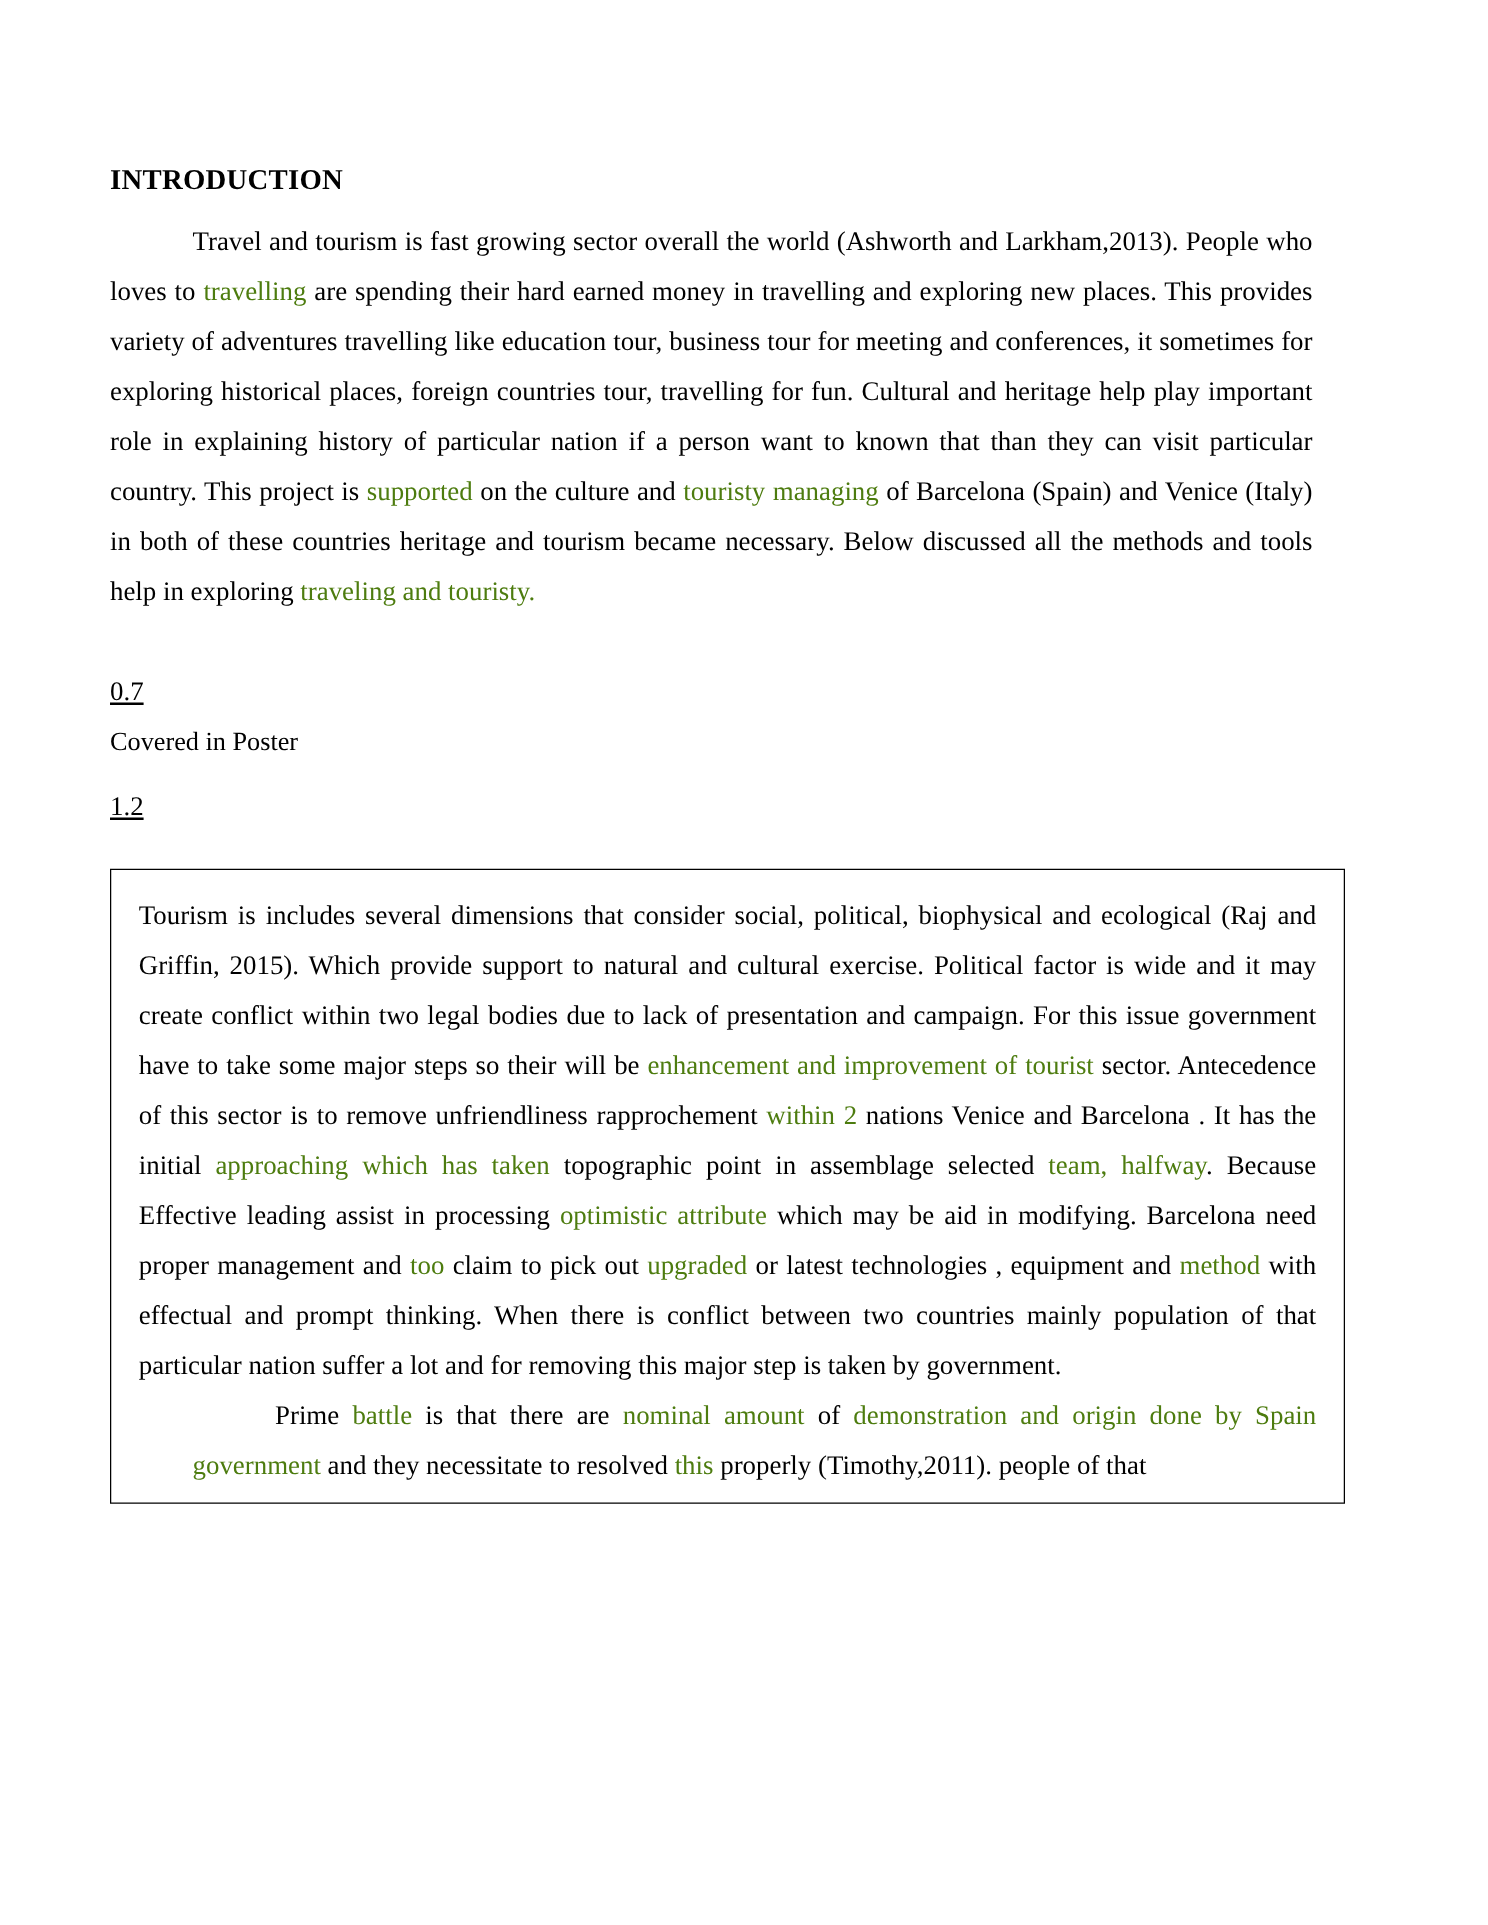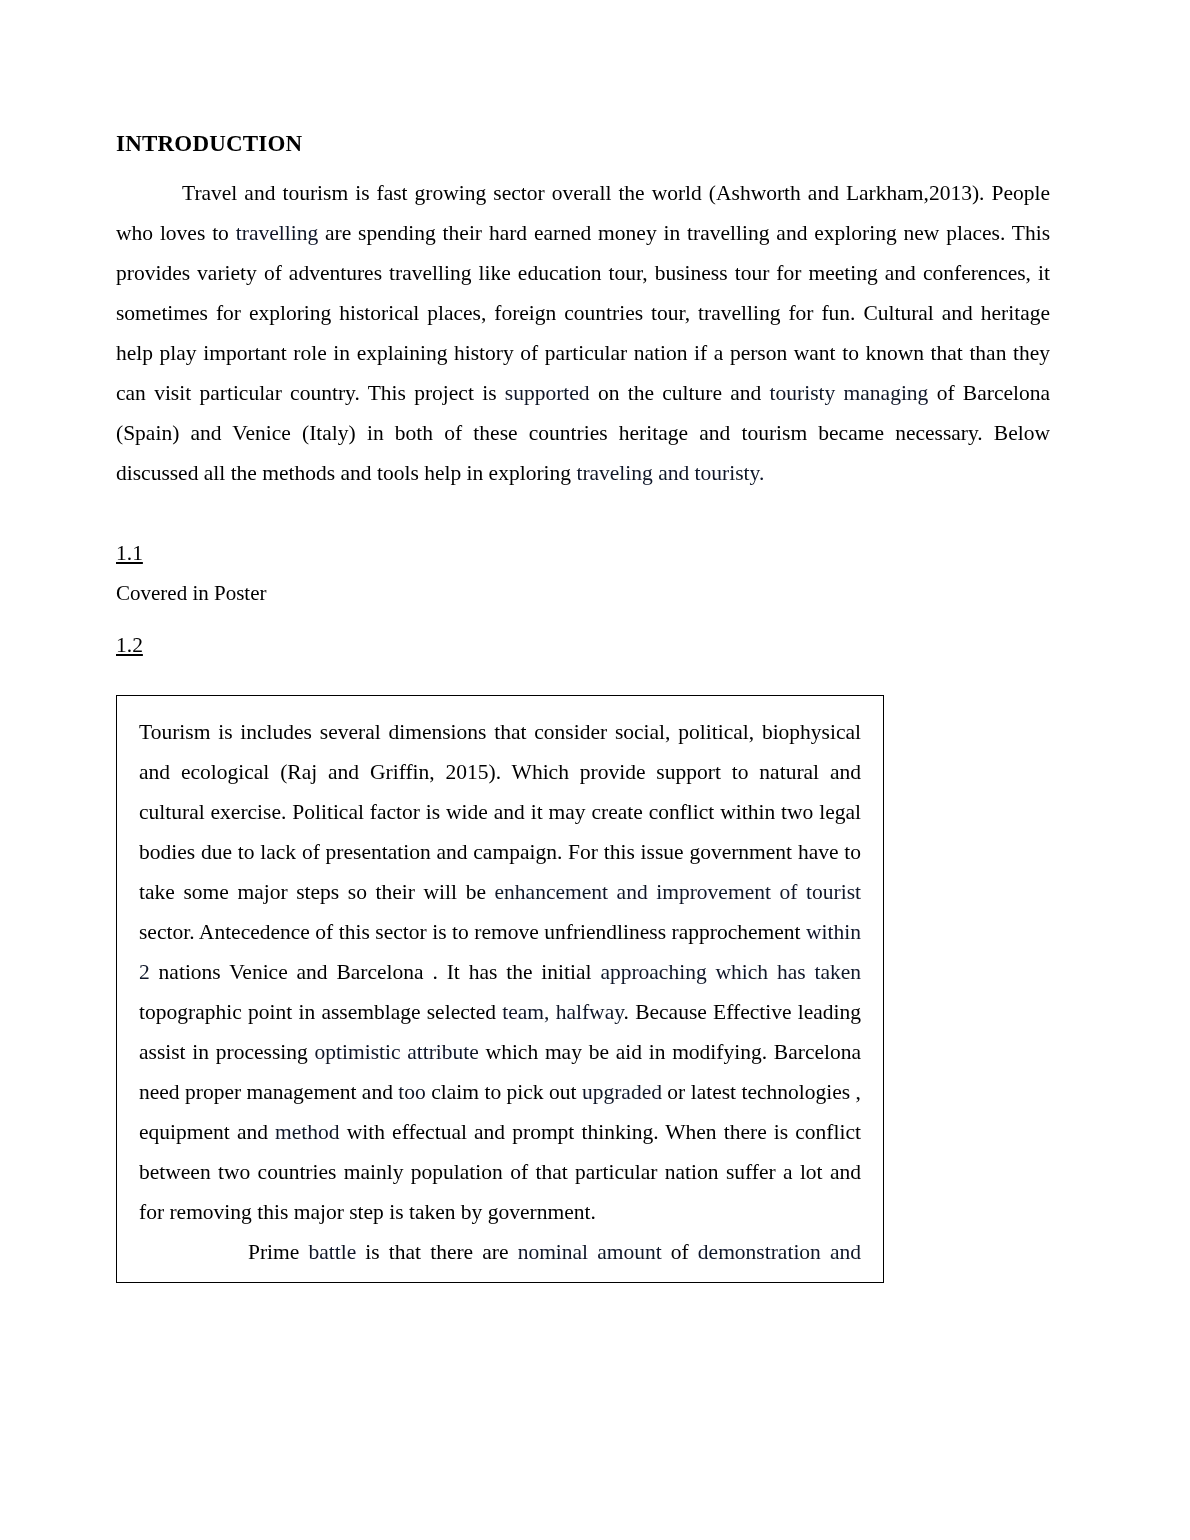--- a/index.html
+++ b/index.html
@@ -12,21 +12,21 @@
     height: 1540px;
     font-family: "Liberation Serif", serif;
     color: #000000;
     position: relative;
     overflow: hidden;
   }
   .page {
     box-sizing: border-box;
     width: 1190px;
     height: 1540px;
-    padding: 130px 140px 0 116px;
+    padding: 130px 140px 0 88px;
   }
   h1.doc-heading {
     font-size: 23px;
     font-weight: bold;
     margin: 0 0 0 0;
     letter-spacing: 0.2px;
     line-height: 1.25;
   }
   .para {
     font-size: 21.5px;
@@ -34,21 +34,21 @@
     text-align: justify;
     text-justify: inter-word;
     margin: 14px 0 0 0;
   }
   .para.indent::before {
     content: "";
     display: inline-block;
     width: 66px;
   }
   .red {
-    color: #0f172a;
+    color: #4d7c0f;
   }
   .spacer-28 { height: 28px; }
   .spacer-12 { height: 12px; }
   h2.task-heading {
     font-size: 23px;
     font-weight: bold;
     margin: 0;
     line-height: 1.3;
   }
   .subhead {
@@ -60,21 +60,21 @@
   .plain-line {
     font-size: 21px;
     line-height: 40px;
     margin: 0;
   }
   .boxed {
     box-sizing: border-box;
     border: 1px solid #000000;
     margin-top: 30px;
     padding: 16px 22px 10px 22px;
-    width: 768px;
+    width: 988px;
     overflow: hidden;
     max-height: 588px;
   }
   .boxed .para {
     margin: 0;
   }
   .boxed .para + .para {
     margin-top: 0;
     margin-left: 43px;
   }
@@ -86,21 +86,21 @@
 
   <h1 class="doc-heading">INTRODUCTION</h1>
 
   <p class="para indent"><span>Travel and tourism is fast growing sector overall the world (Ashworth and Larkham,2013). People who loves to </span><span class="red">travelling</span><span> are spending their hard earned money in travelling and exploring new places. This provides variety of adventures travelling like education tour, business tour for meeting and conferences, it sometimes for exploring historical places, foreign countries tour, travelling for fun. Cultural and heritage help play important role in explaining history of particular nation if a person want to known that than they can visit particular country. This project is </span><span class="red">supported</span><span> on the culture and </span><span class="red">touristy managing</span><span> of Barcelona (Spain) and Venice (Italy) in both of these countries heritage and tourism became necessary. Below discussed all the methods and tools help in exploring </span><span class="red">traveling and touristy.</span></p>
 
   <div class="spacer-28"></div>
 
 
   <div class="spacer-12"></div>
 
-  <p class="subhead">1.1 </p>
+  <p class="subhead">0.7 </p>
 
   <p class="plain-line">Covered in Poster</p>
 
   <div class="spacer-12"></div>
 
   <p class="subhead">1.2 </p>
 
   <div class="boxed">
     <p class="para"><span>Tourism is includes several dimensions that consider social, political, biophysical and ecological (Raj and Griffin, 2015). Which provide support to natural and cultural exercise. Political factor is wide and it may create conflict within two legal bodies due to lack of presentation and campaign. For this issue government have to take some major steps so their will be </span><span class="red">enhancement and improvement of tourist</span><span> sector. Antecedence of this sector is to remove unfriendliness rapprochement </span><span class="red">within 2</span><span> nations Venice and Barcelona . It has the initial </span><span class="red">approaching which has  taken</span><span> topographic point in assemblage selected </span><span class="red">team, halfway</span><span>. Because Effective leading assist in processing </span><span class="red">optimistic attribute</span><span> which may be aid in modifying. Barcelona need proper management and </span><span class="red">too</span><span> claim to pick out </span><span class="red">upgraded</span><span> or latest technologies , equipment and </span><span class="red">method</span><span> with effectual and prompt thinking. When there is conflict between two countries mainly population of that particular nation suffer a lot and for removing this major step is taken by government.</span></p>
     <p class="para indent"><span>Prime </span><span class="red">battle</span><span> is that there are </span><span class="red">nominal amount</span><span> of </span><span class="red">demonstration and origin done by Spain government</span><span> and they necessitate to resolved </span><span class="red">this</span><span> properly (Timothy,2011). people of that</span></p>

